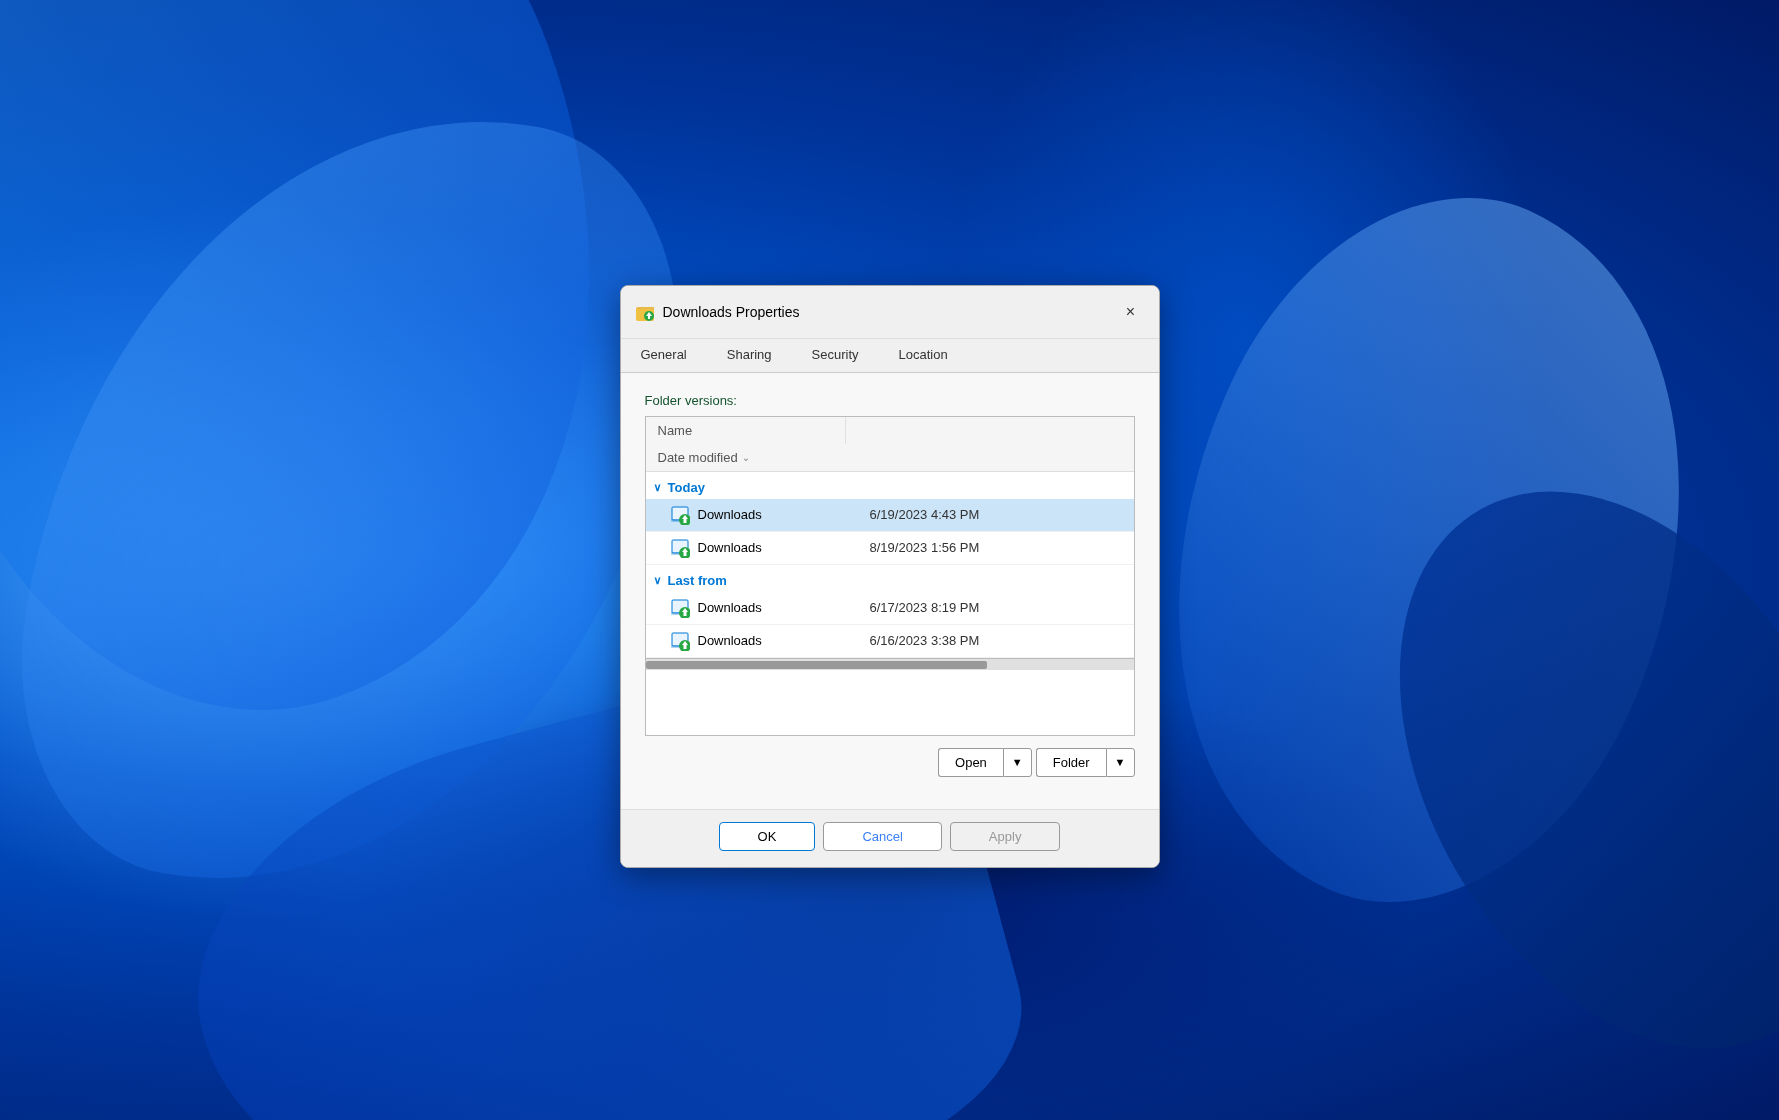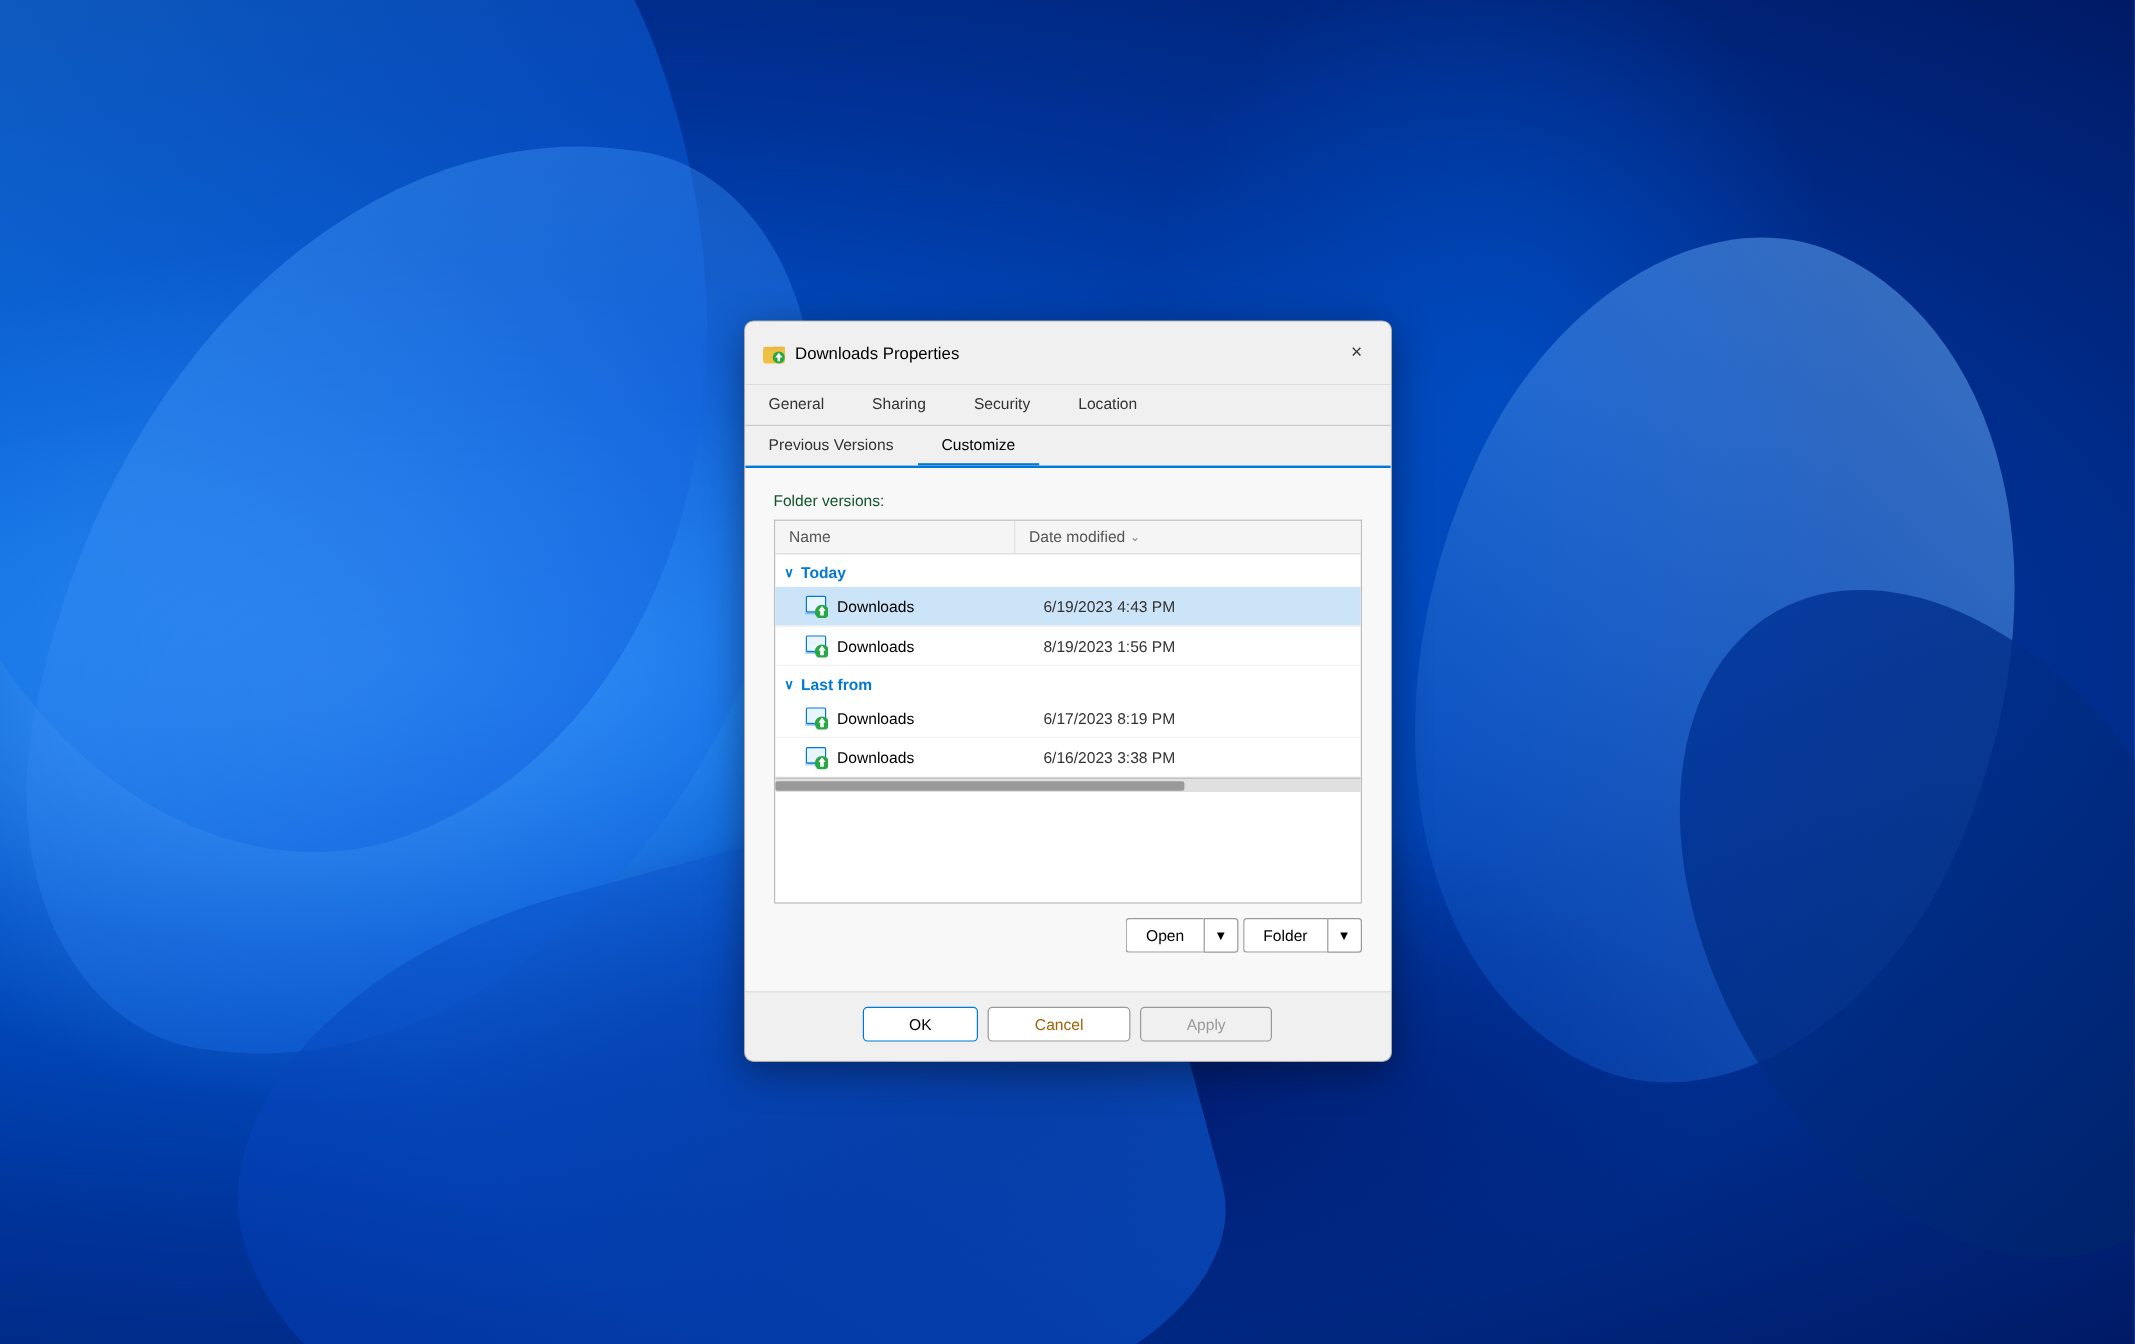--- a/index.html
+++ b/index.html
@@ -208,20 +208,21 @@
       position: relative;
     }
 
     .table-header {
       display: flex;
       background: #f5f5f5;
       border-bottom: 1px solid #ddd;
       position: sticky;
       top: 0;
       z-index: 2;
+      flex-direction: column;
     }
 
     .th-name {
       width: 200px;
       padding: 6px 12px;
       font-size: 13px;
       color: #555;
       font-weight: 400;
       border-right: 1px solid #e0e0e0;
     }
@@ -365,21 +366,21 @@
 
     .btn-ok {
       background: white;
       border: 1px solid #0078d4;
       color: #000;
     }
 
     .btn-cancel {
       background: white;
       border: 1px solid #999;
-      color: #a16207;
+      color: #3b82f6;
     }
 
     .btn-apply {
       background: #f0f0f0;
       border: 1px solid #999;
       color: #999;
       cursor: default;
     }
 
     
@@ -416,24 +417,20 @@
     <button class="close-btn">×</button>
   </div>
 
   <div class="tabs-row1">
     <button class="tab">General</button>
     <button class="tab">Sharing</button>
     <button class="tab">Security</button>
     <button class="tab">Location</button>
   </div>
 
-  <div class="tabs-row2">
-    <button class="tab">Previous Versions</button>
-    <button class="tab active">Customize</button>
-  </div>
 
   <div class="content">
 
 
     <div class="folder-versions-label">Folder versions:</div>
 
     <div class="versions-table">
 
       <div class="table-header">
         <div class="th-name">Name</div>

